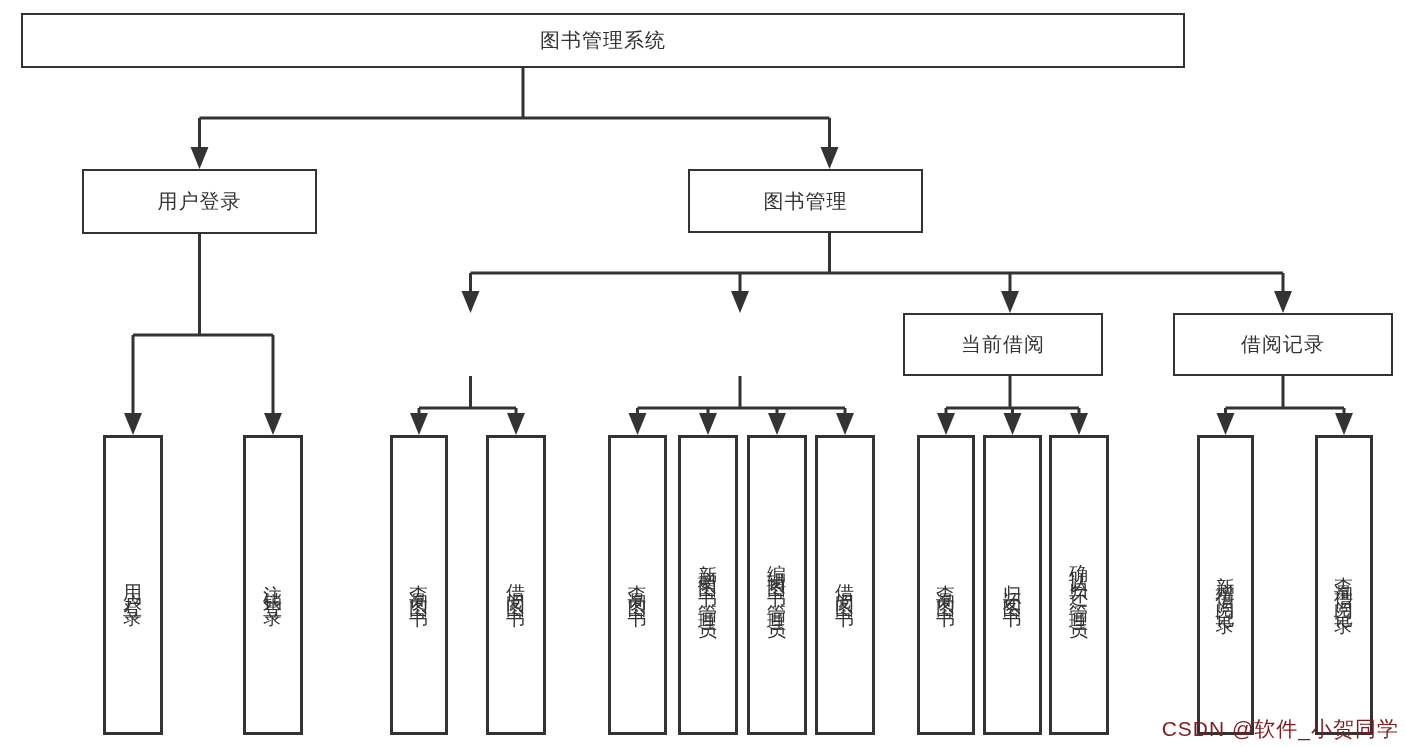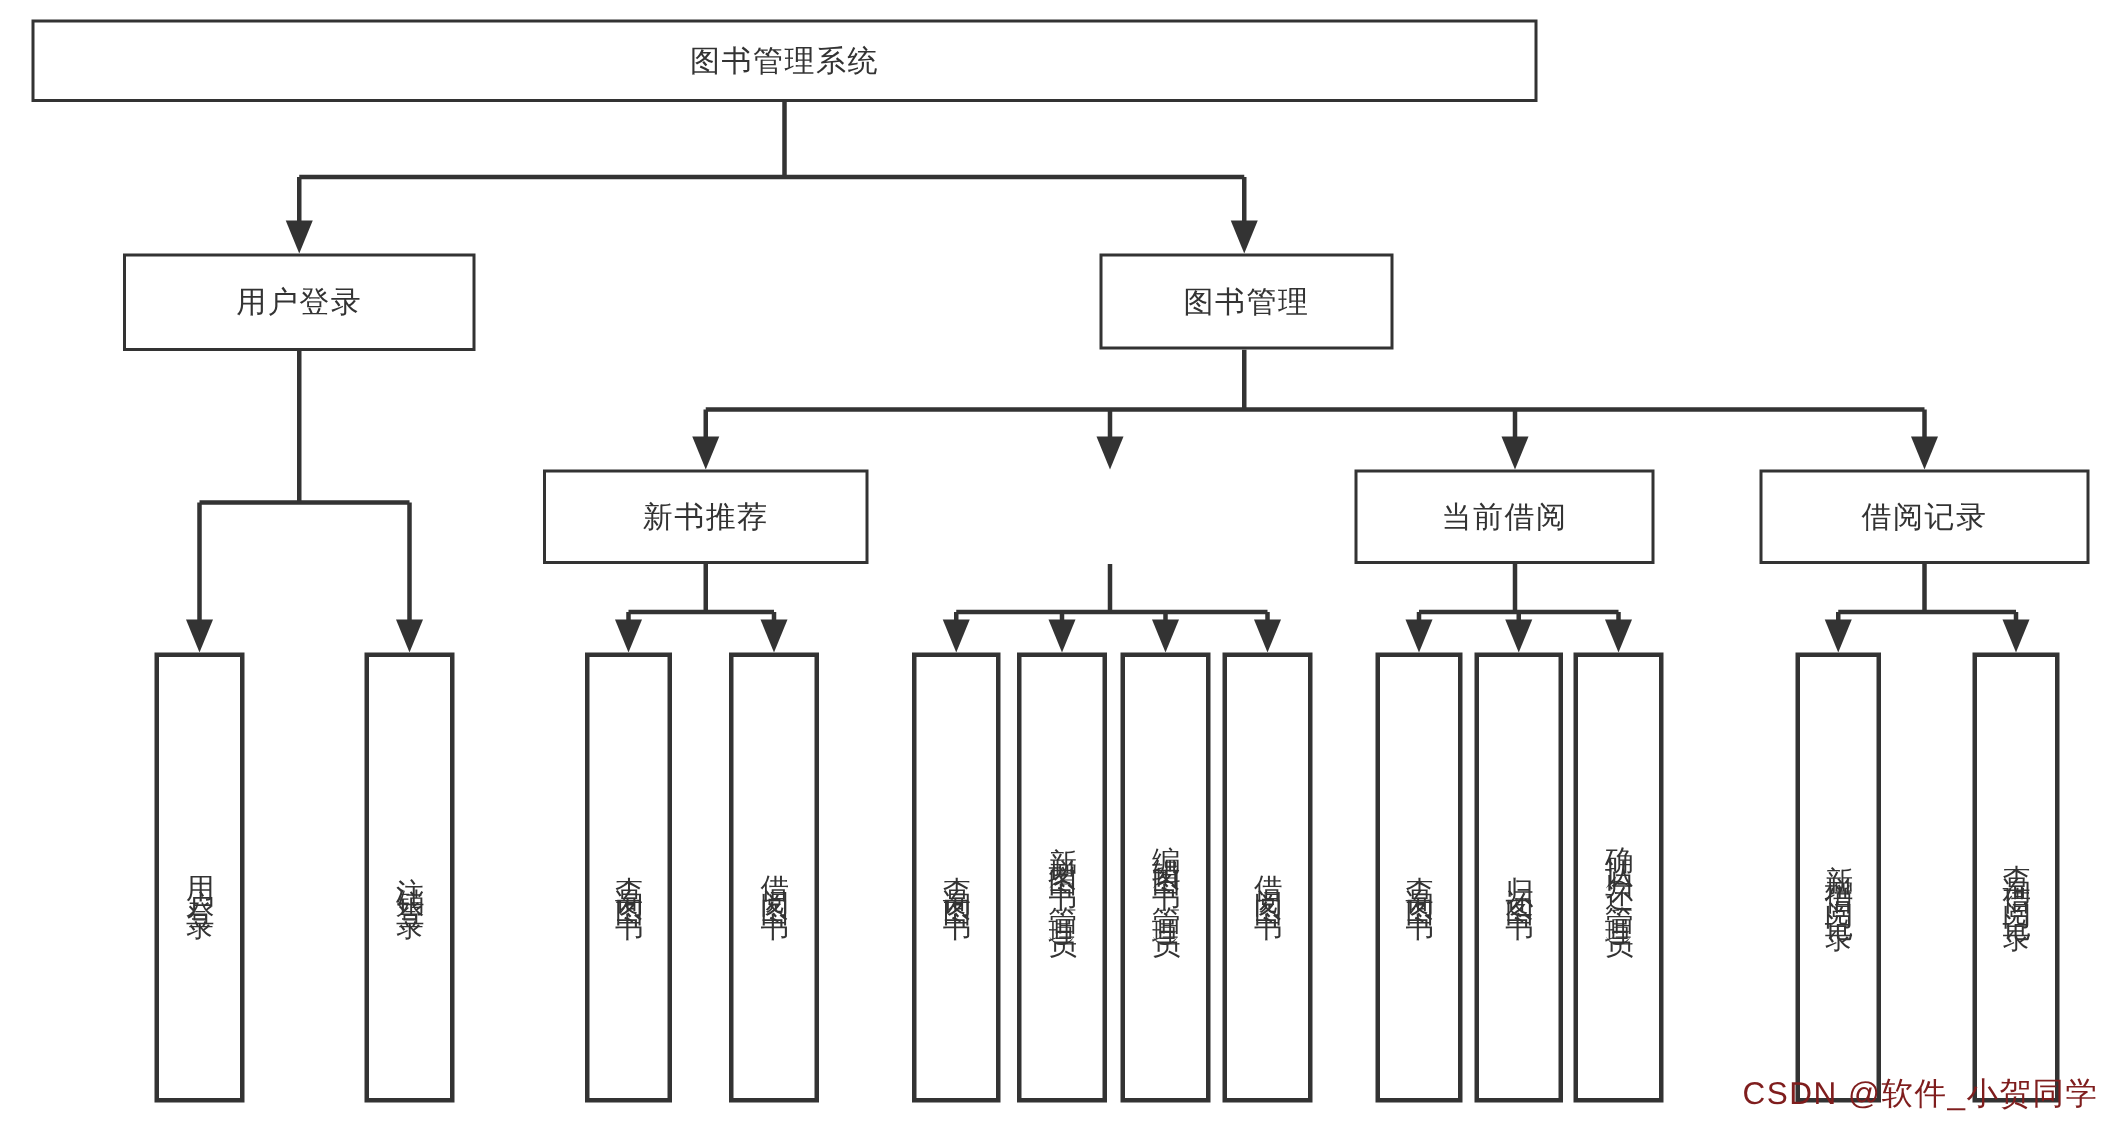--- a/index.html
+++ b/index.html
@@ -81,26 +81,25 @@
       <polygon points="768,413 786,413 777,435"></polygon>
       <polygon points="836,413 854,413 845,435"></polygon>
       <polygon points="937,413 955,413 946,435"></polygon>
       <polygon points="1003.5,413 1021.5,413 1012.5,435"></polygon>
       <polygon points="1070,413 1088,413 1079,435"></polygon>
       <polygon points="1216.5,413 1234.5,413 1225.5,435"></polygon>
       <polygon points="1335,413 1353,413 1344,435"></polygon>
     </g>
   </svg>
 
-  <div class="node h-node" style="left:21px; top:13px; width:1004px; height:55px;">图书管理系统</div>
+  <div class="node h-node" style="left:21px; top:13px; width:1164px; height:55px;">图书管理系统</div>
 
   <div class="node h-node" style="left:82px; top:169px; width:235px; height:65px;">用户登录</div>
-  <div class="node h-node" style="left:733px; top:169px; width:196px; height:64px;">图书管理</div>
+  <div class="node h-node" style="left:688px; top:169px; width:235px; height:64px;">图书管理</div>
 
-  <div class="node h-node" style="left:362px; top:313px; width:217px; height:63px;">新书推荐</div>
   <div class="node h-node" style="left:903px; top:313px; width:200px; height:63px;">当前借阅</div>
   <div class="node h-node" style="left:1173px; top:313px; width:220px; height:63px;">借阅记录</div>
 
   <div class="node leaf" style="left:103px; top:435px; width:60px; height:300px;">用户登录</div>
   <div class="node leaf" style="left:243px; top:435px; width:60px; height:300px;">注销登录</div>
 
   <div class="node leaf" style="left:390px; top:435px; width:58px; height:300px;">查询图书</div>
   <div class="node leaf" style="left:486px; top:435px; width:60px; height:300px;">借阅图书</div>
 
   <div class="node leaf" style="left:608px; top:435px; width:59px; height:300px;">查询图书</div>

